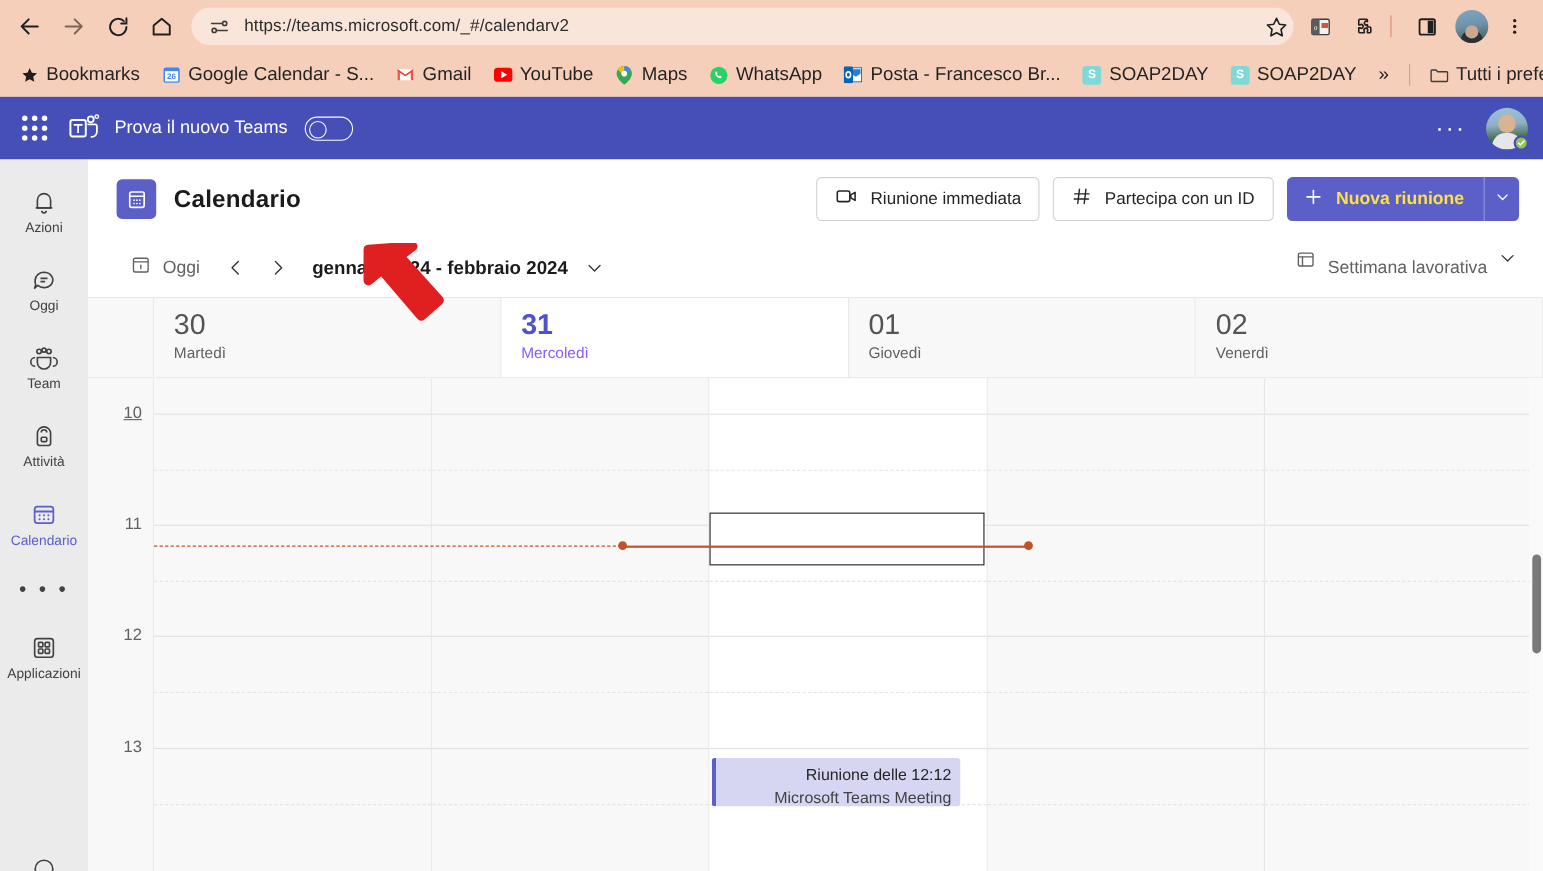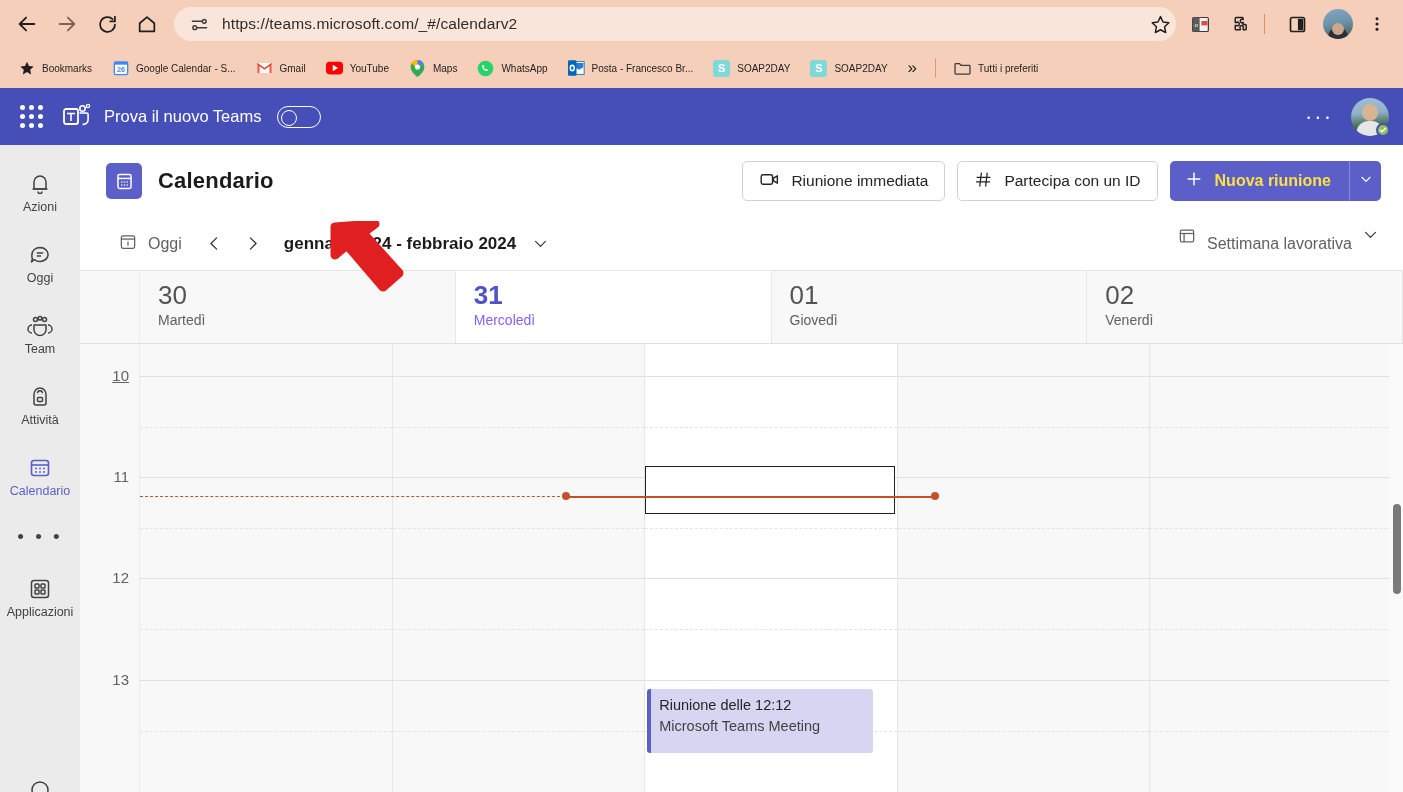--- a/index.html
+++ b/index.html
@@ -116,21 +116,21 @@
   }
   .bm {
     display: flex;
     align-items: center;
     gap: 7px;
     padding: 4px 8px;
     border-radius: 6px;
     flex: 0 0 auto;
     margin-right: 4px;
   }
-  .bm-label { font-size: 10px; color: #242424; }
+  .bm-label { font-size: 17px; color: #242424; }
   .bm-ico {
     width: 17px; height: 17px;
     flex: 0 0 auto;
     display: flex; align-items: center; justify-content: center;
     font-size: 11px;
     border-radius: 3px;
   }
   .chev-more {
     font-size: 17px; color: #1f1f1f;
     padding: 2px 8px;
@@ -947,21 +947,21 @@
               <div class="hline half" style="top:83px;"></div>
               <div class="hline" style="top:133px;"></div>
               <div class="hline half" style="top:184px;"></div>
               <div class="hline" style="top:234px;"></div>
               <div class="hline half" style="top:285px;"></div>
               <div class="hline" style="top:336px;"></div>
               <div class="hline half" style="top:387px;"></div>
 
               <div class="selection-box" style="left:0px; right:2px; top:122px; height:48px;"></div>
 
-              <div class="event" style="left:2px; right:24px; top:345px; height:64px;">
+              <div class="event" style="left:2px; right:24px; top:345px; height:44px;text-align:right;">
                 <div class="event-title">Riunione delle 12:12</div>
                 <div class="event-sub">Microsoft Teams Meeting</div>
               </div>
             </div>
             <div class="day-col">
               <div class="hline" style="top:32px;"></div>
               <div class="hline half" style="top:83px;"></div>
               <div class="hline" style="top:133px;"></div>
               <div class="hline half" style="top:184px;"></div>
               <div class="hline" style="top:234px;"></div>

